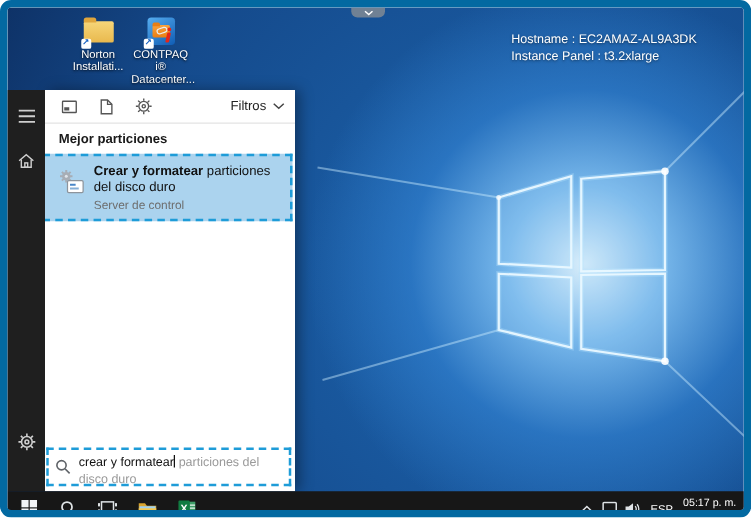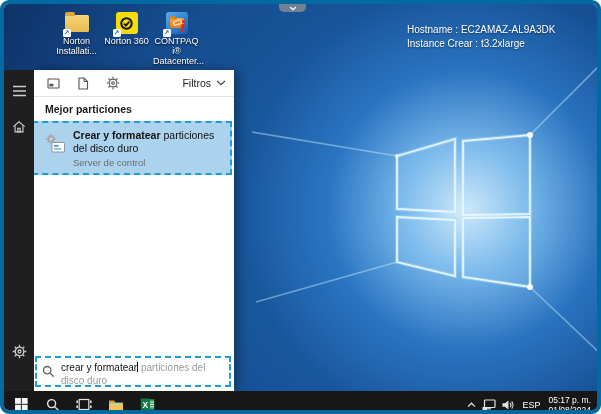--- a/index.html
+++ b/index.html
@@ -1,19 +1,19 @@
 <!DOCTYPE html>
 <html><head>
 <meta charset="utf-8">
 <style>
   html,body{margin:0;padding:0;background:#fff;}
   *{box-sizing:border-box;}
   .frame{
     position:relative;width:601px;height:414px;overflow:hidden;
-    border:4px solid #0369a1;border-radius:9px;
+    border:6px solid #0369a1;border-radius:9px;
     font-family:"Liberation Sans","DejaVu Sans",sans-serif;
     -webkit-font-smoothing:antialiased;
   }
   
   .desktop{
     position:absolute;inset:0;
     background:
       radial-gradient(circle 310px at 462px 205px, rgba(228,246,255,.95) 0%, rgba(135,198,246,.85) 20%, rgba(52,132,212,.6) 45%, rgba(25,90,165,0) 72%),
       radial-gradient(circle 720px at 420px 215px, #1d66b0 0%, #154b8d 45%, #0b2756 75%, #081b3a 100%);
   }
@@ -114,47 +114,32 @@
     </svg>
 
     <div class="conn-tab">
       <svg width="8" height="5" viewBox="0 0 8 5">
         <polyline points="1,1 4,3.6 7,1" fill="none" stroke="#fff" stroke-width="1.2"></polyline>
       </svg>
     </div>
 
     <div class="host-info">
       <div>Hostname : EC2AMAZ-AL9A3DK</div>
-      <div>Instance Crear : t3.2xlarge</div>
+      <div>Instance Panel : t3.2xlarge</div>
     </div>
 
     <div class="dicons">
       <div class="dicon">
         <div class="art">
           <div class="folder-art"></div>
           <div class="shortcut">↗</div>
         </div>
         <div class="lbl">
           <div>Norton</div>
             <div>Installati...</div>
-        </div>
-      </div>
-      <div class="dicon">
-        <div class="art">
-          <div class="norton-art">
-            <svg class="norton-ring" viewBox="0 0 13 13">
-              <circle cx="6.5" cy="6.5" r="5.2" fill="none" stroke="#141414" stroke-width="2"></circle>
-              <polyline points="4,6.7 5.9,8.6 9.3,4.6" fill="none" stroke="#141414" stroke-width="1.8"></polyline>
-            </svg>
-          </div>
-          <div class="shortcut">↗</div>
-        </div>
-        <div class="lbl">
-          <div>Norton 360</div>
-            <div></div>
         </div>
       </div>
       <div class="dicon">
         <div class="art">
           <div class="contpaq-art">
             <div class="cp-folder"></div>
             <div class="cp-clip"></div>
             <div class="cp-i-dot"></div>
             <div class="cp-i-bar"></div>
           </div>

